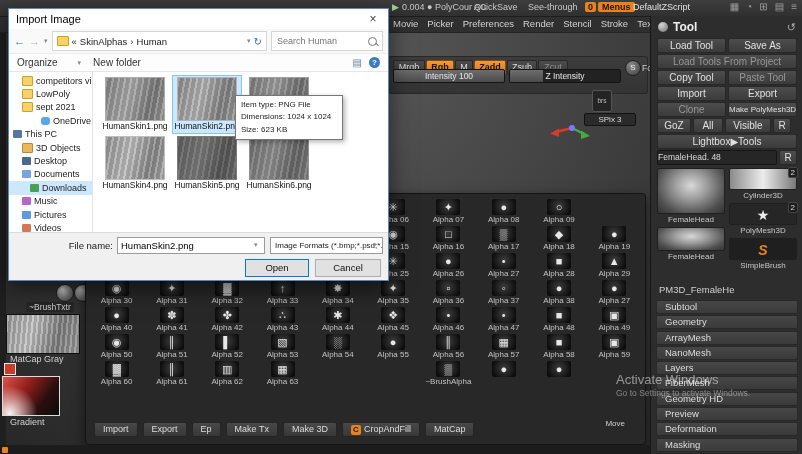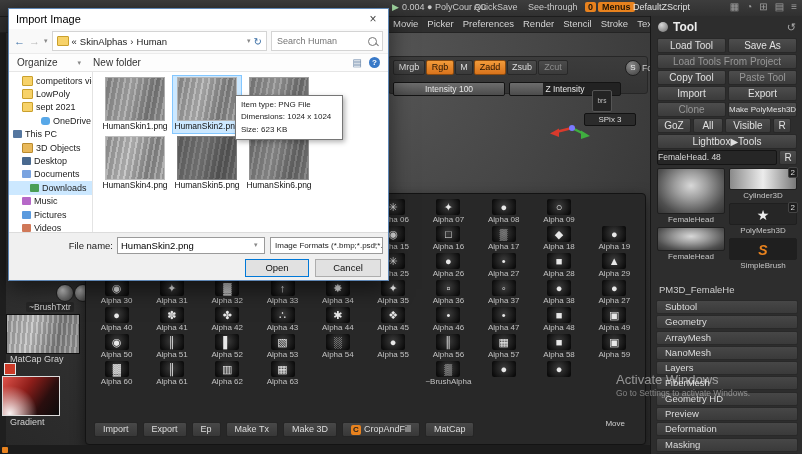--- a/index.html
+++ b/index.html
@@ -27,25 +27,25 @@
   #canvas{position:absolute;left:0;top:32px;width:650px;height:413px;z-index:1;
     background:radial-gradient(ellipse at 58% 8%,#565656 0%,#474747 30%,#323232 70%,#282828 100%)}
   #left-edge{position:absolute;left:0;top:32px;width:6px;height:413px;background:#1f1f1f;z-index:2}
   #bottom-strip{position:absolute;left:0;top:445px;width:650px;height:9px;background:#1c1c1c;z-index:7}
   #corner-dot{position:absolute;left:2px;top:447px;width:6px;height:6px;background:#e8821e;border-radius:1px;z-index:8}
 
   
   #shelf{position:absolute;left:388px;top:56px;width:258px;height:36px;z-index:3;background:linear-gradient(#3c3c3c,#343434);border:1px solid #272727;border-radius:3px}
   .shelf-btn{position:absolute;top:3px;height:13px;line-height:13px;text-align:center;font-size:9px;color:#ddd;
     background:linear-gradient(#4b4b4b,#3a3a3a);border:1px solid #282828;border-radius:2px}
-  .shelf-btn.on{background:linear-gradient(#f29b3a,#d9731c);color:#241504;font-weight:normal;border-color:#8a4a0e}
+  .shelf-btn.on{background:linear-gradient(#f29b3a,#d9731c);color:#241504;font-weight:bold;border-color:#8a4a0e}
   .shelf-btn.dim{color:#8e8e8e}
   #b-mrgb{left:4px;width:30px}#b-rgb{left:37px;width:26px}#b-m{left:66px;width:16px}
   #b-zadd{left:85px;width:30px}#b-zsub{left:118px;width:28px}#b-zcut{left:149px;width:28px}
-  .shelf-slider{position:absolute;top:25px;height:12px;background:#222;border:1px solid #141414;border-radius:2px;overflow:hidden}
+  .shelf-slider{position:absolute;top:12px;height:12px;background:#222;border:1px solid #141414;border-radius:2px;overflow:hidden}
   #sl-rgb{left:4px;width:110px}#sl-z{left:120px;width:110px}
   .shelf-slider .fill{position:absolute;left:0;top:0;bottom:0;background:linear-gradient(#6d6d6d,#4c4c4c)}
   #sl-rgb .fill{width:100%}#sl-z .fill{width:30%}
   .shelf-slider .lbl{position:relative;z-index:1;display:block;text-align:center;font-size:8.5px;color:#e6e6e6;line-height:12px;white-space:nowrap}
   #s-badge{position:absolute;left:236px;top:3px;width:14px;height:14px;border-radius:50%;background:radial-gradient(circle at 35% 30%,#8b8b8b,#3d3d3d);color:#eee;font-size:8px;text-align:center;line-height:14px;border:1px solid #1f1f1f}
   #focal-frag{position:absolute;left:253px;top:6px;font-size:8.5px;color:#cfcfcf;white-space:nowrap}
 
   
   #brs-box{position:absolute;left:592px;top:90px;width:18px;height:20px;background:#242424;border:1px solid #555;color:#bdbdbd;font-size:6.5px;text-align:center;line-height:20px;border-radius:2px;z-index:3}
   #spix{position:absolute;left:584px;top:113px;width:50px;height:11px;background:#2b2b2b;border:1px solid #121212;border-radius:2px;font-size:8px;color:#ddd;text-align:center;line-height:11px;z-index:3}

